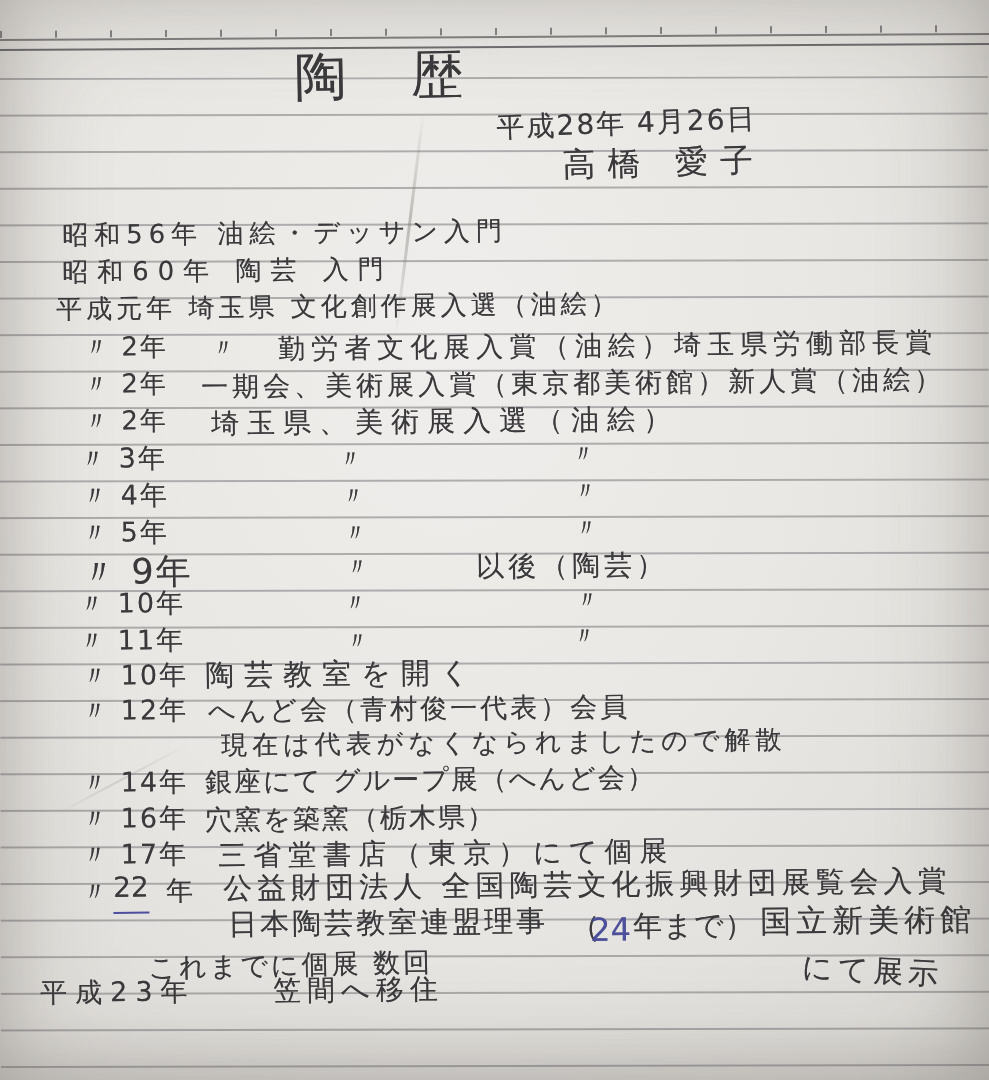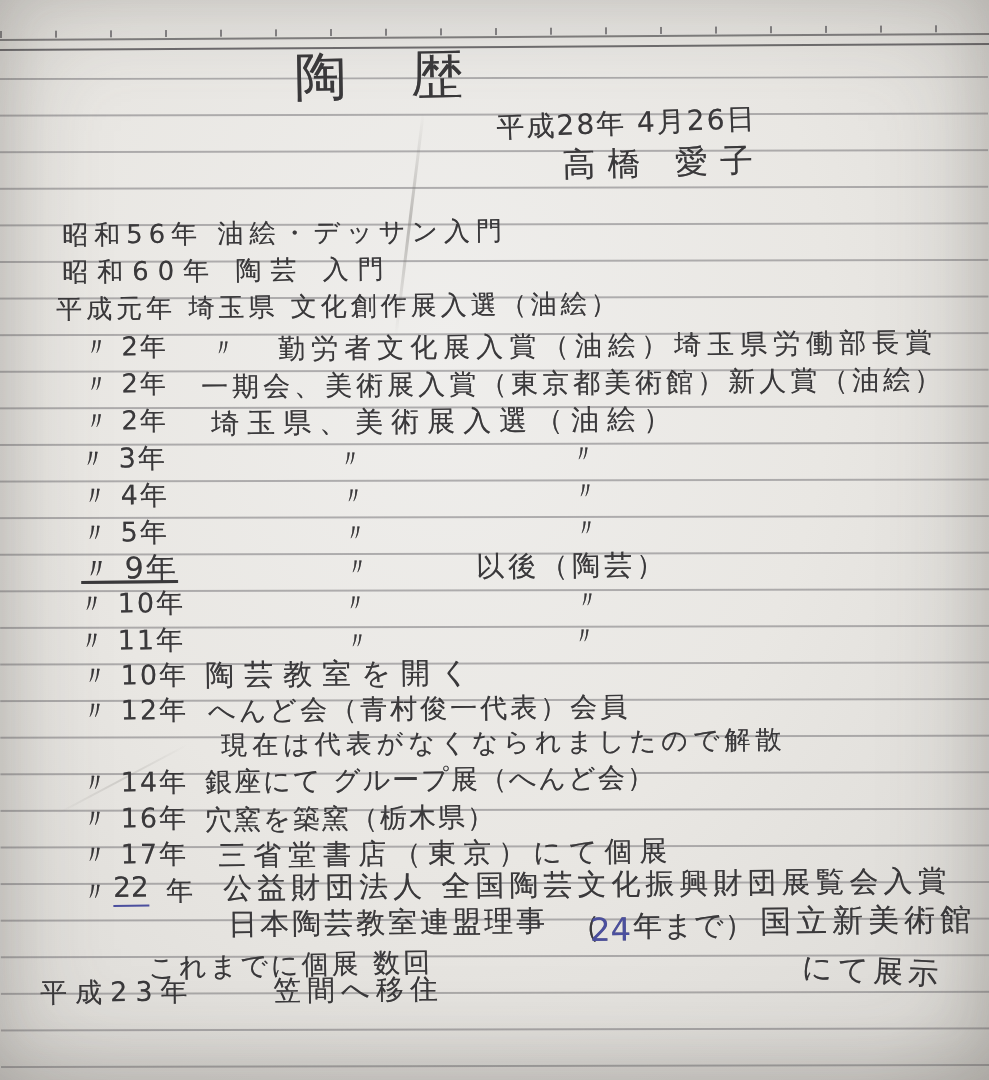--- a/index.html
+++ b/index.html
@@ -40,21 +40,21 @@
   .crease.c1{left:408px;top:112px;width:3px;height:225px;transform:rotate(7deg);}
   .crease.c2{left:120px;top:705px;width:2px;height:150px;transform:rotate(62deg);opacity:.5;}
   
   .fr{
     position:absolute;line-height:1.15;white-space:nowrap;
     color:var(--ink,#3a393b);
     transform:rotate(-.6deg);transform-origin:left top;
     text-shadow:0 0 .4px rgba(58,57,59,.55);
   }
   .blue{color:var(--blue,#4b4f9e);}
-  .u-blue{border-bottom:2.5px solid var(--blue,#4b4f9e);padding-bottom:1px;}
+  .u-blue{border-bottom:2.5px solid var(--blue,#4b4f9e);padding-bottom:8px;}
   .t{left:294px;top:48px;font-size:52px;letter-spacing:24px;transform:rotate(-1deg);}
   .d{left:496px;top:112px;font-size:28px;letter-spacing:2px;transform:rotate(-2deg);}
   .a{left:562px;top:146px;font-size:33px;letter-spacing:12px;transform:rotate(-1.4deg);}
   .b0{left:62px;top:221px;font-size:26px;letter-spacing:6px;}
   .b1{left:62px;top:258px;font-size:26px;letter-spacing:9px;}
   .b2{left:56px;top:295px;font-size:26px;letter-spacing:4px;}
   .b3{left:83px;top:333px;font-size:26px;letter-spacing:2px;}
   .b4{left:211px;top:335px;font-size:24px;}
   .b5{left:278px;top:333px;font-size:27px;letter-spacing:6px;}
   .b6{left:83px;top:370px;font-size:26px;letter-spacing:2px;}
@@ -63,21 +63,21 @@
   .b9{left:211px;top:408px;font-size:28px;letter-spacing:8px;}
   .b10{left:79px;top:443px;font-size:27px;letter-spacing:2px;}
   .b11{left:338px;top:446px;font-size:24px;}
   .b12{left:571px;top:441px;font-size:24px;}
   .b13{left:81px;top:480px;font-size:27px;letter-spacing:2px;text-align:center;}
   .b14{left:341px;top:483px;font-size:24px;}
   .b15{left:573px;top:478px;font-size:24px;}
   .b16{left:81px;top:517px;font-size:27px;letter-spacing:2px;}
   .b17{left:343px;top:520px;font-size:24px;}
   .b18{left:574px;top:515px;font-size:24px;}
-  .b19{left:81px;top:552px;font-size:30px;letter-spacing:2px;text-decoration:underline;}
+  .b19{left:81px;top:552px;font-size:35px;letter-spacing:2px;}
   .b20{left:345px;top:554px;font-size:24px;}
   .b21{left:476px;top:551px;font-size:28px;letter-spacing:4px;}
   .b22{left:78px;top:588px;font-size:27px;letter-spacing:2px;}
   .b23{left:343px;top:590px;font-size:24px;}
   .b24{left:575px;top:587px;font-size:24px;}
   .b25{left:78px;top:625px;font-size:27px;letter-spacing:2px;}
   .b26{left:345px;top:628px;font-size:24px;}
   .b27{left:572px;top:623px;font-size:24px;}
   .b28{left:81px;top:660px;font-size:27px;letter-spacing:2px;}
   .b29{left:205px;top:659px;font-size:29px;letter-spacing:10px;}

